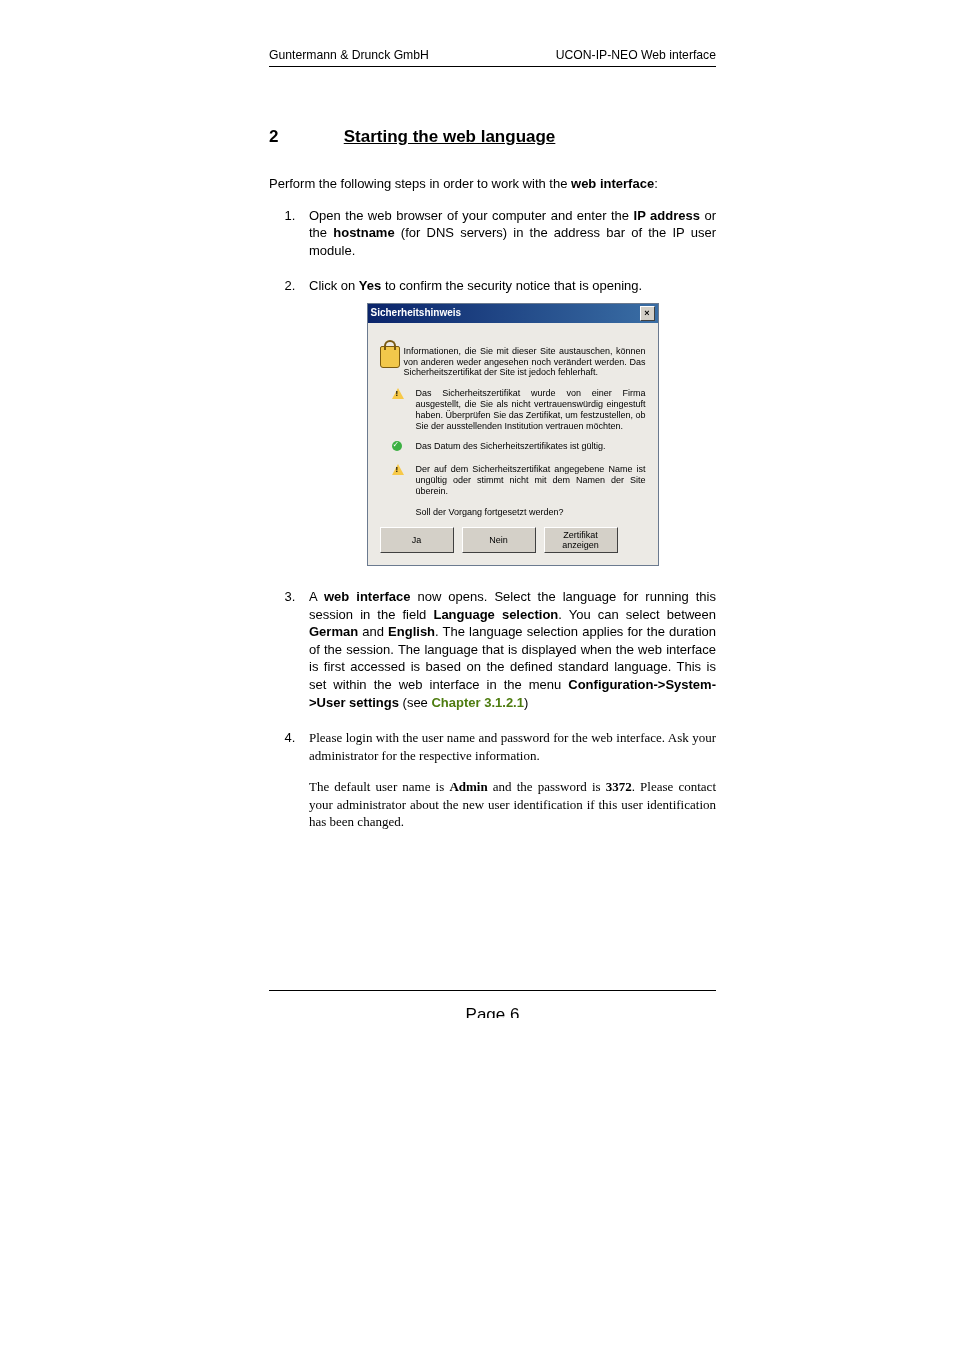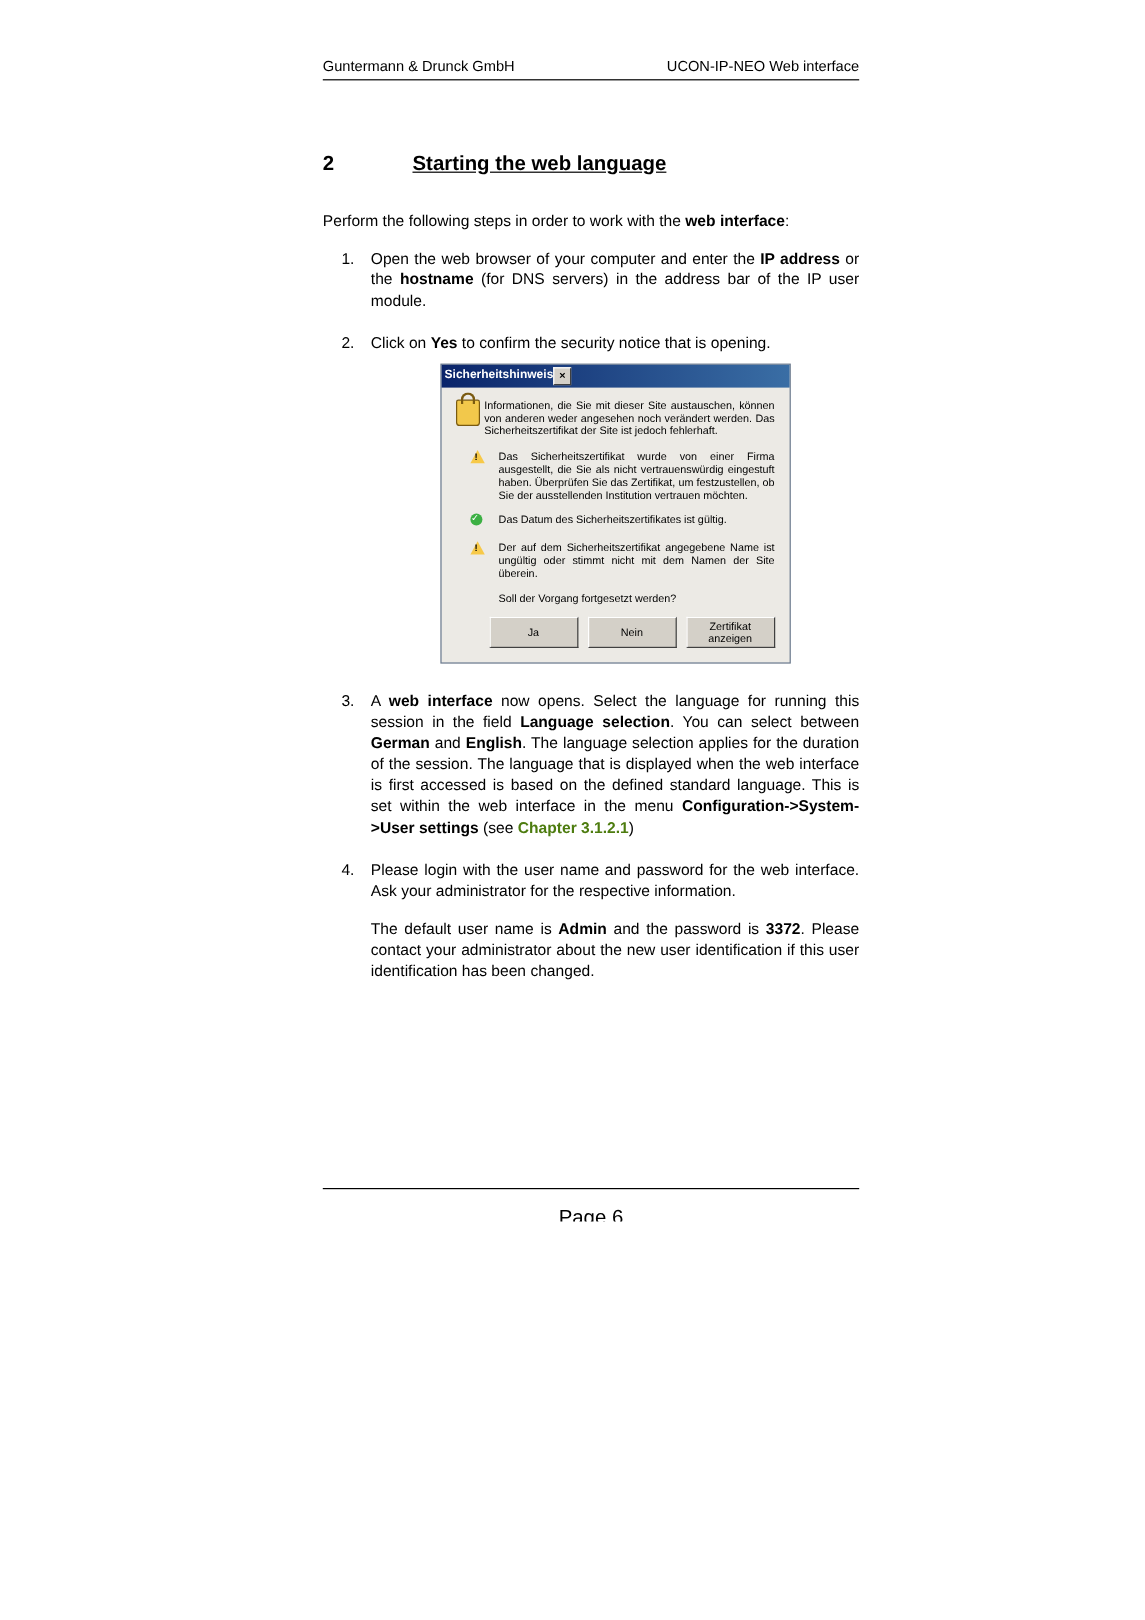--- a/index.html
+++ b/index.html
@@ -27,50 +27,50 @@
     font-size: 17px;
     margin: 0 0 28px 0;
   }
   h2.section .num { display:inline-block; width:70px; }
   h2.section .title { text-decoration: underline; }
   .body-text { font-size: 13px; line-height: 1.35; text-align: left; margin-bottom: 14px; }
   ol.steps { font-size: 13px; line-height: 1.35; padding-left: 30px; margin:0; }
   ol.steps > li { padding-left: 10px; margin-bottom: 18px; text-align: justify; }
   .link { color: #4d7c0f; font-weight: bold; }
   .bold { font-weight: bold; }
-  .para { margin-bottom: 14px; }
+  .para { margin-bottom: 14px; font-family: Liberation Serif, serif; }
 
   
   .dialog {
     width: 290px;
     margin: 8px auto 22px auto;
     border: 1px solid #6b7a8f;
     background: #eceae5;
     font-size: 9px;
     line-height: 1.2;
     font-family: "MS Sans Serif", Tahoma, Arial, sans-serif;
   }
   .dialog .titlebar {
     background: linear-gradient(to right, #0a246a, #3a6ea5);
     color: #fff;
     font-weight: bold;
     font-size: 10px;
     padding: 2px 3px;
     display: flex;
-    justify-content: flex-start;
+    justify-content: space-between;
     align-items: center;
   }
   .dialog .close-x {
     background: #d4d0c8;
     color:#000;
     width:13px; height:13px;
     font-size:9px; line-height:13px; text-align:center;
     border:1px solid #fff; border-right-color:#404040; border-bottom-color:#404040;
   }
-  .dialog .body { padding: 10px 12px 12px 12px; }
+  .dialog .body { padding: 10px 12px 12px 12px; margin-top: 13px; }
   .dialog .row { display:flex; margin-bottom:10px; }
   .dialog .row .icon { width:24px; flex:none; }
   .dialog .row.sub .icon { padding-left:12px; width:24px; }
   .dialog .row .txt { flex:1; }
   .dialog .lock {
     width:18px; height:20px; display:block;
     background:#f2c84b; border:1px solid #7a5a10;
     border-radius:2px 2px 3px 3px;
     position:relative;
   }
@@ -82,21 +82,21 @@
     width:0;height:0;display:inline-block;
     border-left:6px solid transparent;border-right:6px solid transparent;
     border-bottom:11px solid #f7c948; position:relative;
   }
   .tri::after{content:"!";position:absolute;left:-2px;top:1px;font-size:8px;color:#000;font-weight:bold;}
   .check {
     width:10px;height:10px;border-radius:50%;background:#3cb043;display:inline-block;
     position:relative;
   }
   .check::after{content:"✓";position:absolute;color:#fff;font-size:8px;left:1px;top:-1px;}
-  .dialog .btnrow { display:flex; justify-content:flex-end; gap:8px; margin-top:6px;}
+  .dialog .btnrow { display:flex; justify-content:flex-start; gap:8px; margin-top:6px;}
   .dialog button {
     font-size:9px; padding:2px 0; width:74px;
     background:#d4d0c8; border:1px solid #fff;
     border-right-color:#404040; border-bottom-color:#404040;
   }
   .footer {
     position:absolute; left:269px; right:238px; top:990px;
     border-top:1px solid #000; text-align:center;
     font-size:17px; padding-top:14px;
   }

